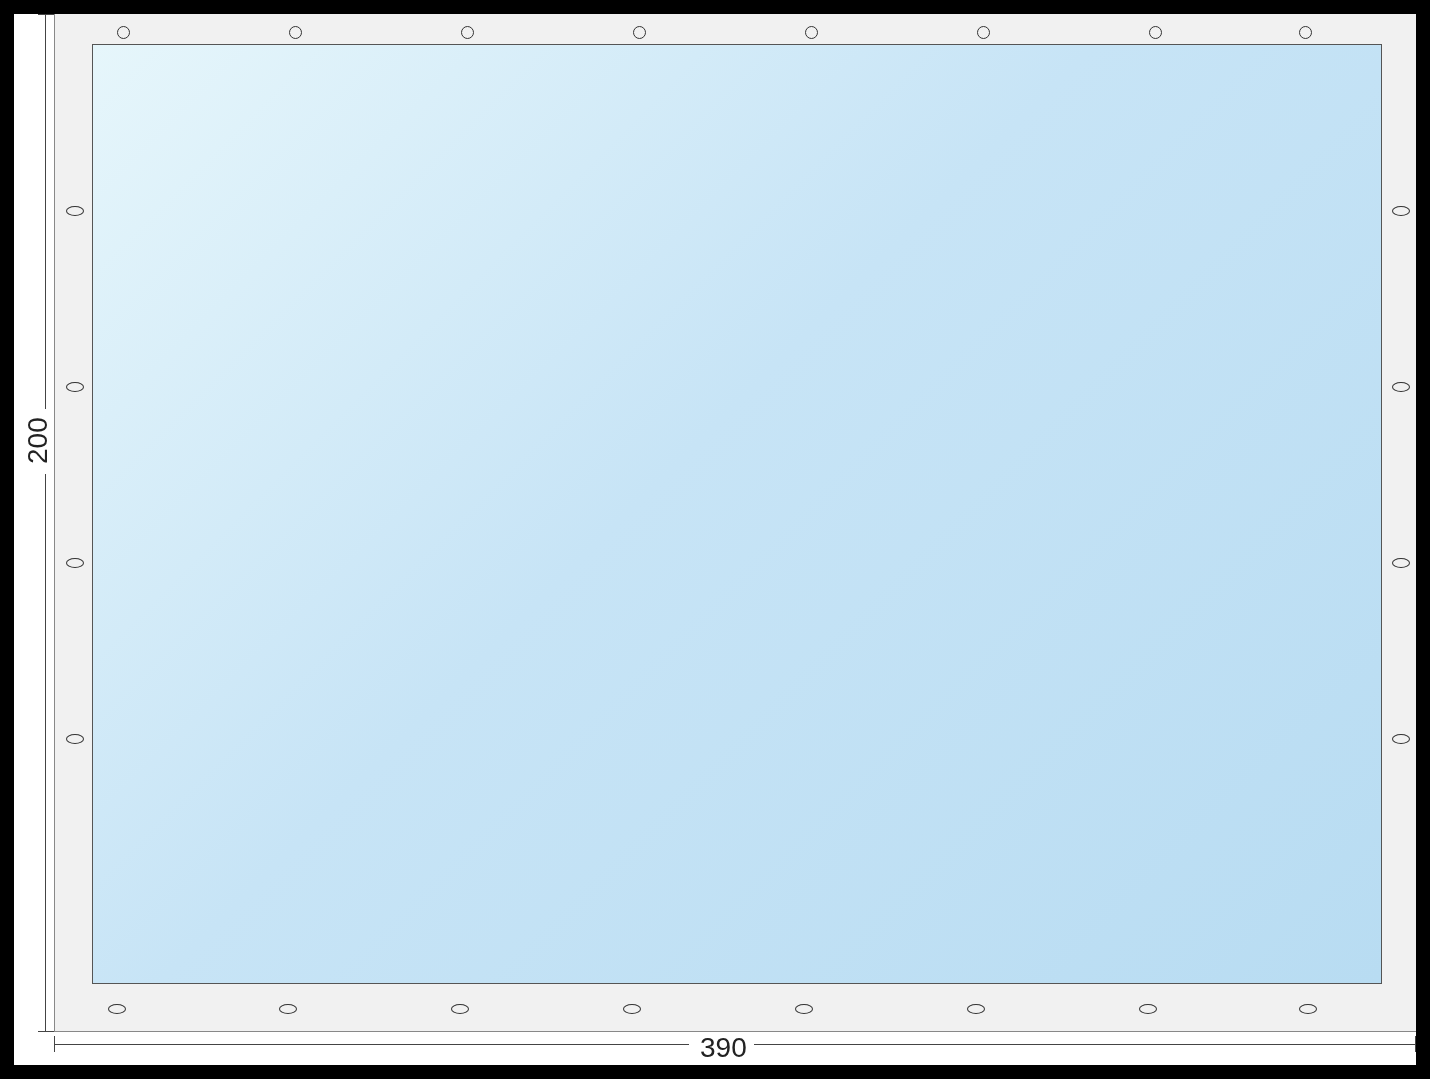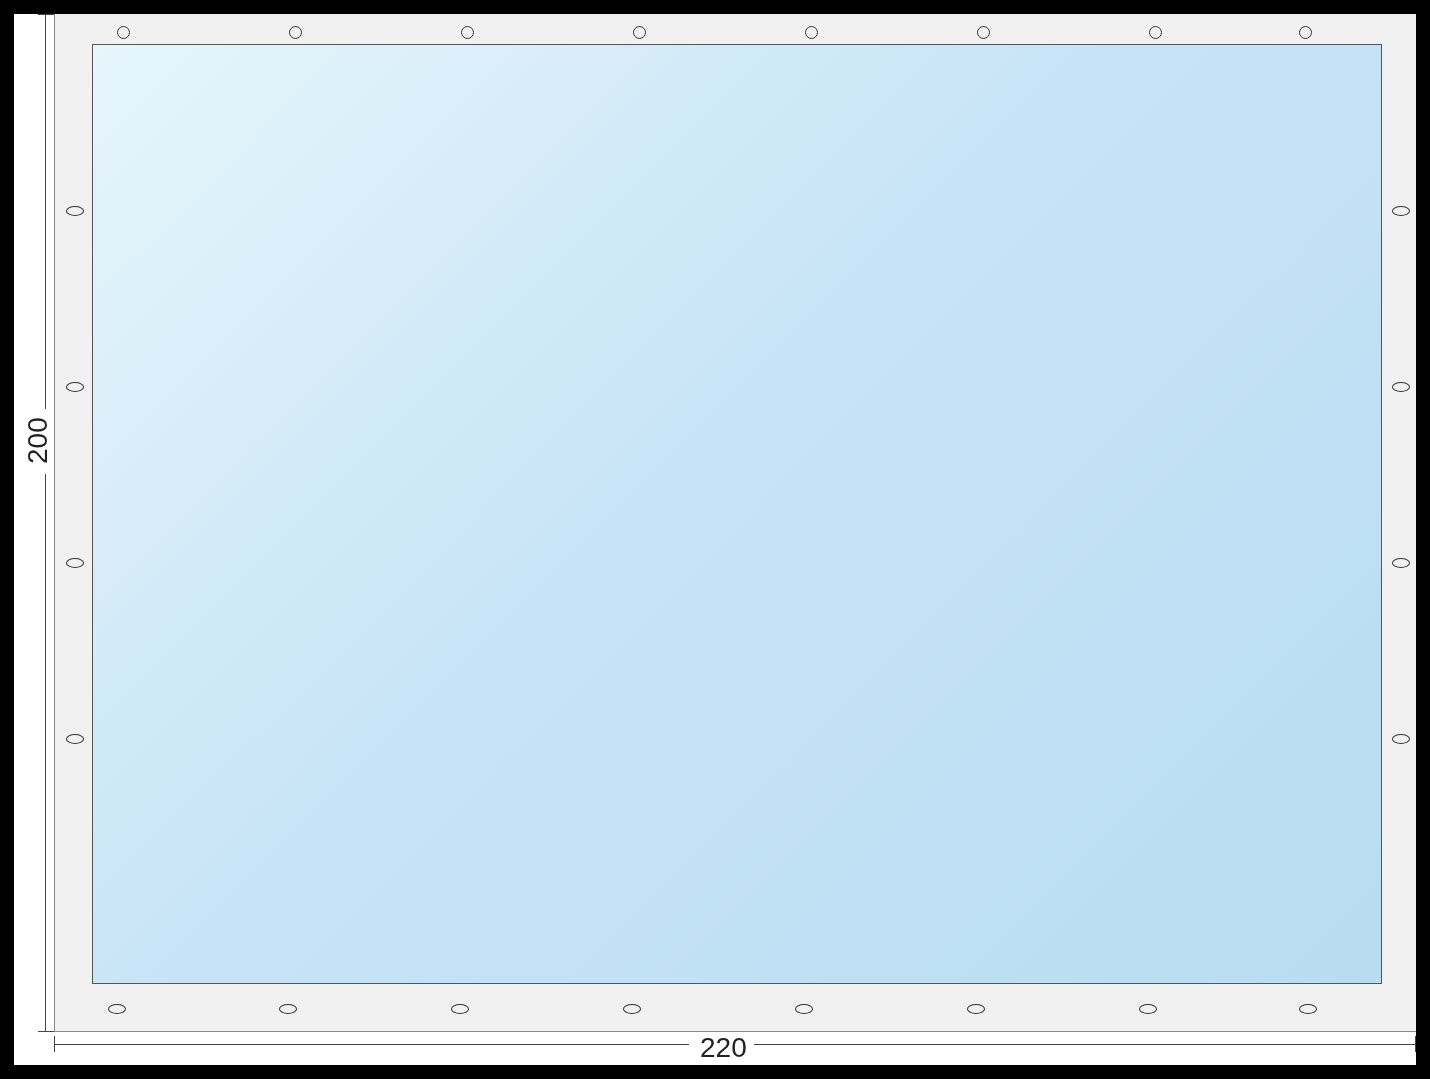--- a/index.html
+++ b/index.html
@@ -71,21 +71,21 @@
   <div class="panel"></div>
 
   <div class="dim-tick" style="left:24px; top:0px; width:16px; height:1px;"></div>
   <div class="dim-line" style="left:31px; top:0px; width:1px; height:395px;"></div>
   <div class="dim-label dim-height">200</div>
   <div class="dim-line" style="left:31px; top:460px; width:1px; height:558px;"></div>
   <div class="dim-tick" style="left:24px; top:1017px; width:16px; height:1px;"></div>
 
   <div class="dim-tick" style="left:40px; top:1022px; width:1px; height:16px;"></div>
   <div class="dim-line" style="left:40px; top:1030px; width:635px; height:1px;"></div>
-  <div class="dim-label dim-width">220</div>
+  <div class="dim-label dim-width">390</div>
   <div class="dim-line" style="left:740px; top:1030px; width:662px; height:1px;"></div>
   <div class="dim-tick" style="left:1401px; top:1022px; width:1px; height:16px;"></div>
 
 <div class="grommet round" style="left:103px; top:12px;"></div>
     <div class="grommet round" style="left:275px; top:12px;"></div>
     <div class="grommet round" style="left:447px; top:12px;"></div>
     <div class="grommet round" style="left:619px; top:12px;"></div>
     <div class="grommet round" style="left:791px; top:12px;"></div>
     <div class="grommet round" style="left:963px; top:12px;"></div>
     <div class="grommet round" style="left:1135px; top:12px;"></div>

